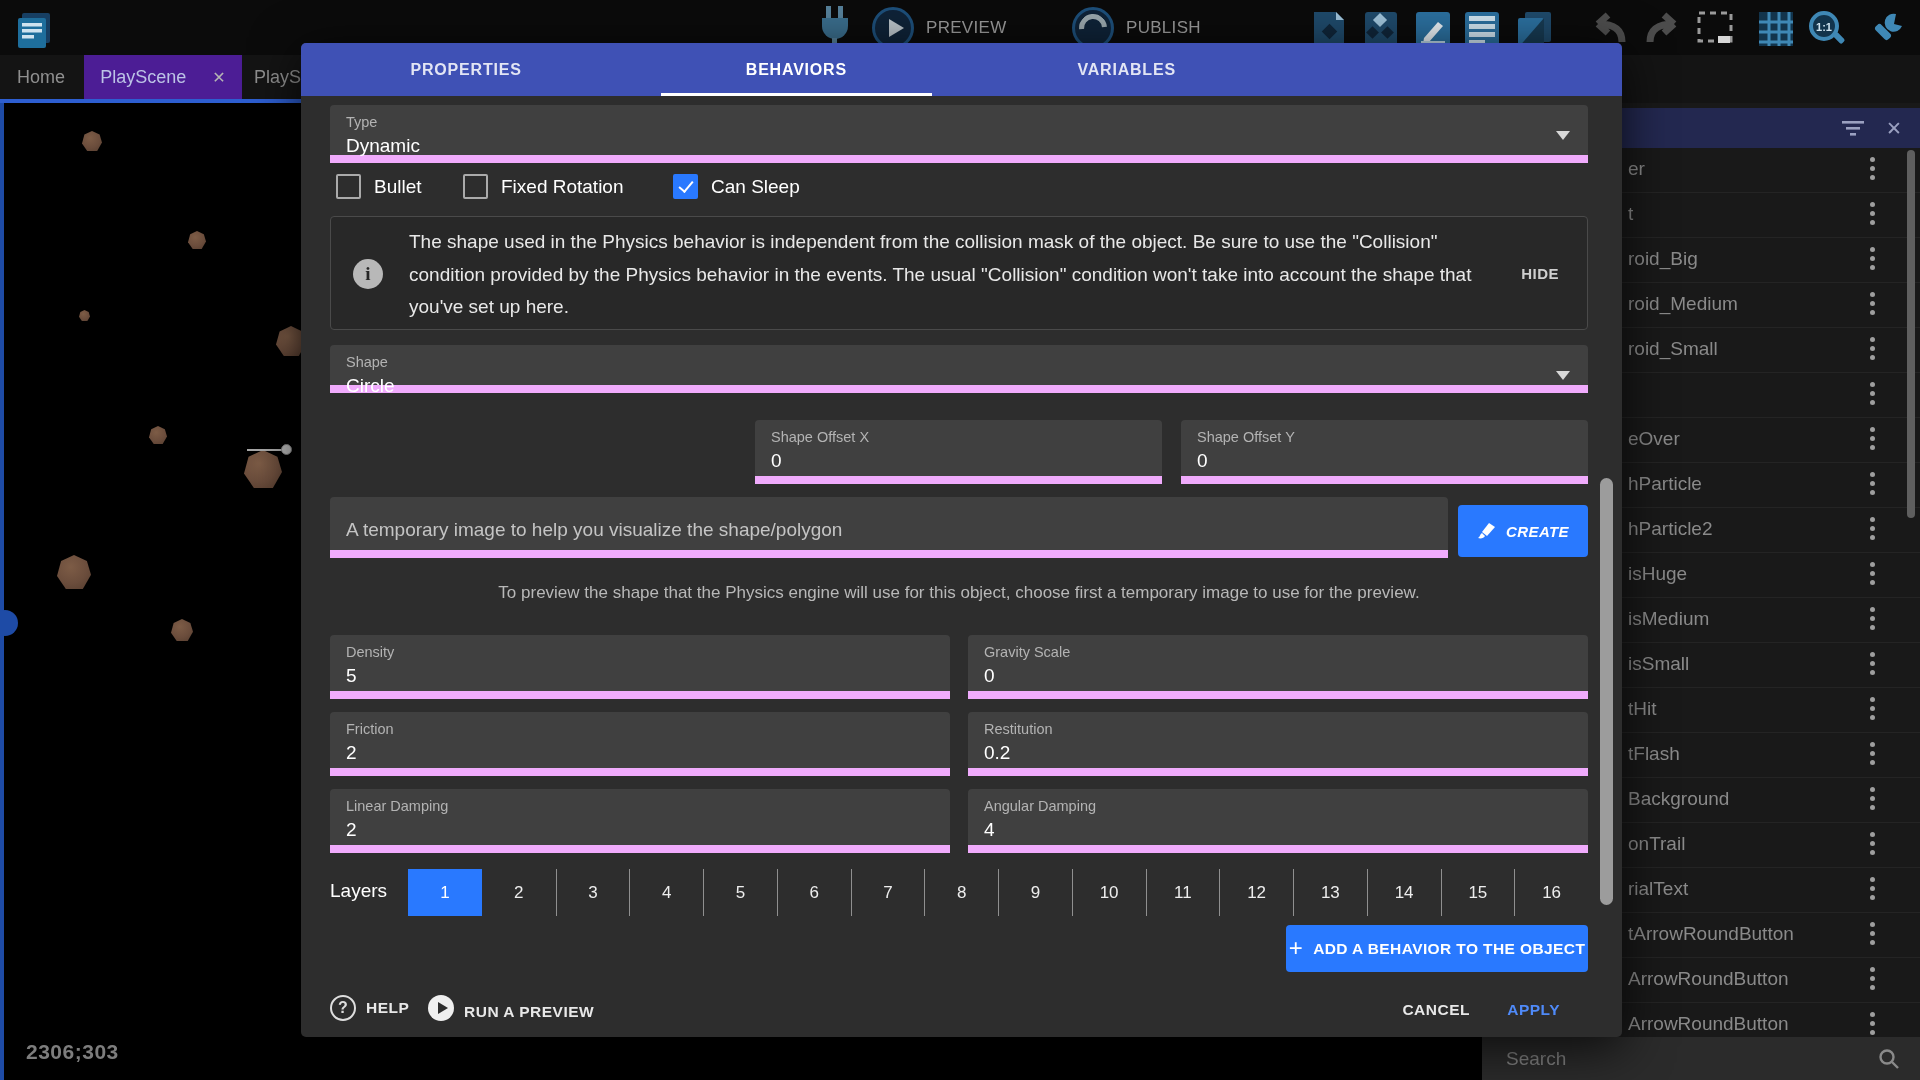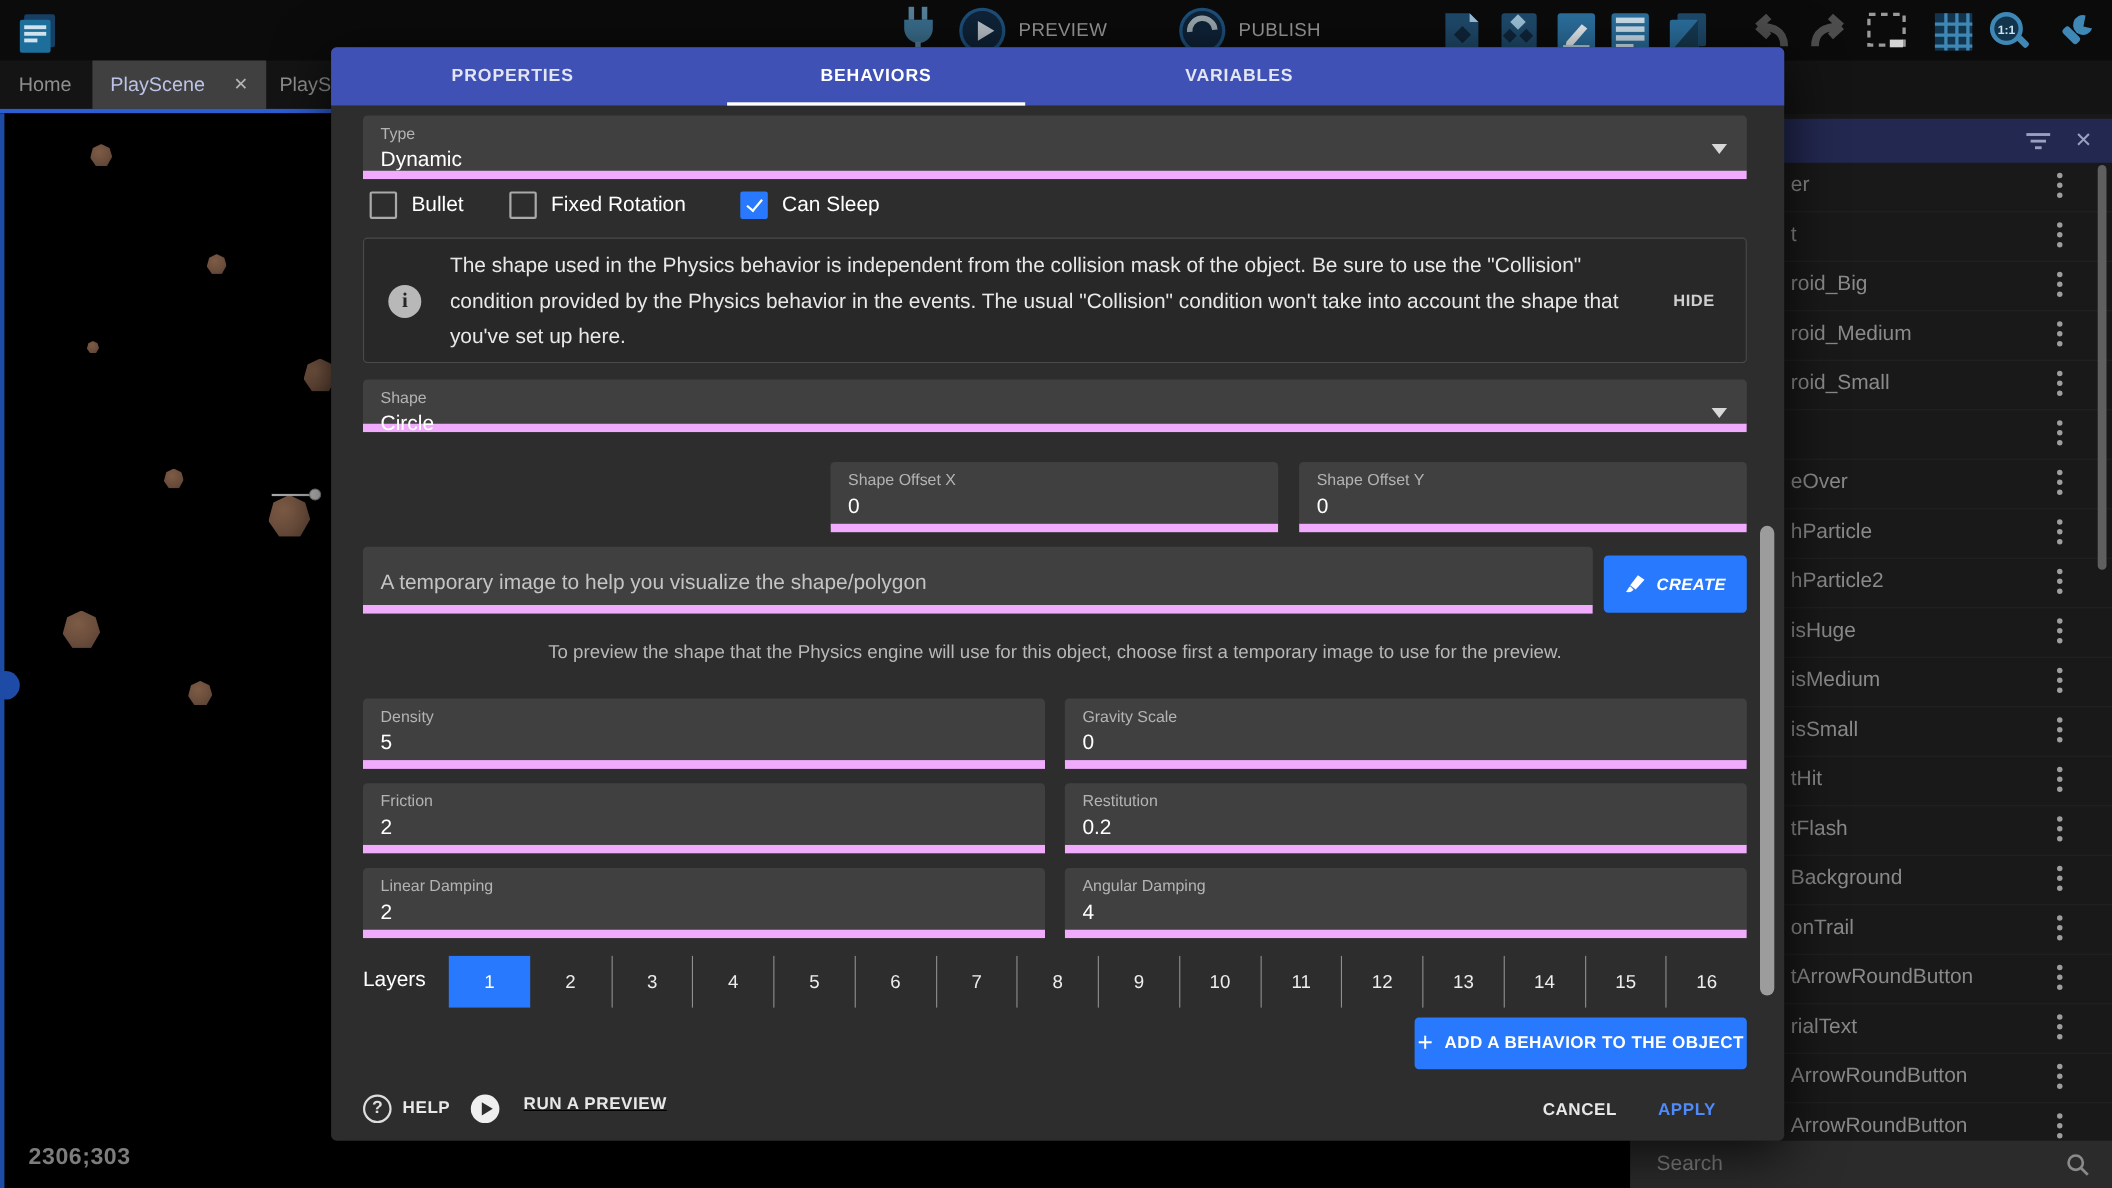--- a/index.html
+++ b/index.html
@@ -12,21 +12,21 @@
   .tb-label{color:#9b9b9b;font-size:17px;letter-spacing:.3px;}
   .circle-btn{width:42px;height:42px;border-radius:50%;background:#0f2338;border:3px solid #1d4f7a;box-sizing:border-box;position:relative;}
   .circle-btn .tri{position:absolute;left:14px;top:9px;width:0;height:0;border-top:9px solid transparent;border-bottom:9px solid transparent;border-left:15px solid #b9c2c8;}
   .circle-btn .crescent{position:absolute;inset:4px;border-radius:50%;border:5px solid #9aa7ad;border-right-color:transparent;border-bottom-color:transparent;transform:rotate(40deg);}
   .tool-tile{width:42px;height:42px;}
 
   
   .tabstrip{position:absolute;left:0;top:55px;width:1920px;height:48px;background:#141414;}
   .tabstrip .blueline{position:absolute;left:0;bottom:0;width:1482px;height:4px;background:#2d5ed0;}
   .etab{position:absolute;top:0;height:44px;display:flex;align-items:center;justify-content:center;font-size:18px;color:#8f8f8f;}
-  .etab.active{background:#404040;color:#bcc3e6;align-items:center;}
+  .etab.active{background:#4c1d95;color:#bcc3e6;align-items:center;}
   .etab .x{margin-left:26px;color:#b4b4b4;font-size:16px;}
 
   
   .canvas{position:absolute;left:0;top:103px;width:1482px;height:977px;background:#000;}
   .edgeline{position:absolute;left:0;top:0;width:4px;height:977px;background:#1e4ba6;}
   .bluedot{position:absolute;width:26px;height:26px;border-radius:50%;background:#1e4ba6;}
   .asteroid{position:absolute;background:radial-gradient(circle at 40% 35%,#7d5c46 0%,#6b4d3c 55%,#543c2e 100%);
     clip-path:polygon(50% 0%,88% 18%,100% 58%,76% 100%,26% 100%,0% 62%,12% 18%);}
   .guide-line{position:absolute;height:2px;background:#a8a8a8;}
   .guide-dot{position:absolute;width:11px;height:11px;border-radius:50%;background:#b8b8b8;border:1px solid #7c7c7c;box-sizing:border-box;}
@@ -350,29 +350,29 @@
         </div>
       <div class="obj-row">
           <span class="lbl">onTrail</span>
           <span class="dots">
             <i></i>
             <i></i>
             <i></i>
           </span>
         </div>
       <div class="obj-row">
+          <span class="lbl">rialText</span>
+          <span class="dots">
+            <i></i>
+            <i></i>
+            <i></i>
+          </span>
+        </div>
+      <div class="obj-row">
           <span class="lbl">tArrowRoundButton</span>
-          <span class="dots">
-            <i></i>
-            <i></i>
-            <i></i>
-          </span>
-        </div>
-      <div class="obj-row">
-          <span class="lbl">rialText</span>
           <span class="dots">
             <i></i>
             <i></i>
             <i></i>
           </span>
         </div>
       <div class="obj-row">
           <span class="lbl">ArrowRoundButton</span>
           <span class="dots">
             <i></i>
@@ -550,21 +550,21 @@
     <div class="blue-btn" style="left:985px;top:882px;width:302px;height:47px;font-size:15.5px;">
       <span class="plus">+</span>
       <span>ADD A BEHAVIOR TO THE OBJECT</span>
     </div>
 
     <div class="bottom-row">
       <div class="abs" style="left:0;top:7px;display:flex;align-items:center;gap:10px;">
         <div class="icon-circle-q">?</div>
         <span class="bot-label">HELP</span>
       </div>
-      <div class="abs" style="left:98px;top:7px;display:flex;align-items:flex-start;gap:22px;text-decoration:underline;">
+      <div class="abs" style="left:98px;top:7px;display:flex;align-items:flex-end;gap:10px;">
         <div class="icon-circle-play"></div>
         <span class="bot-label">RUN A PREVIEW</span>
       </div>
       <div class="abs" style="right:118px;top:13px;">
         <span class="bot-label">CANCEL</span>
       </div>
       <div class="abs" style="right:28px;top:13px;">
         <span class="bot-label" style="color:#4f8af8;">APPLY</span>
       </div>
     </div>

